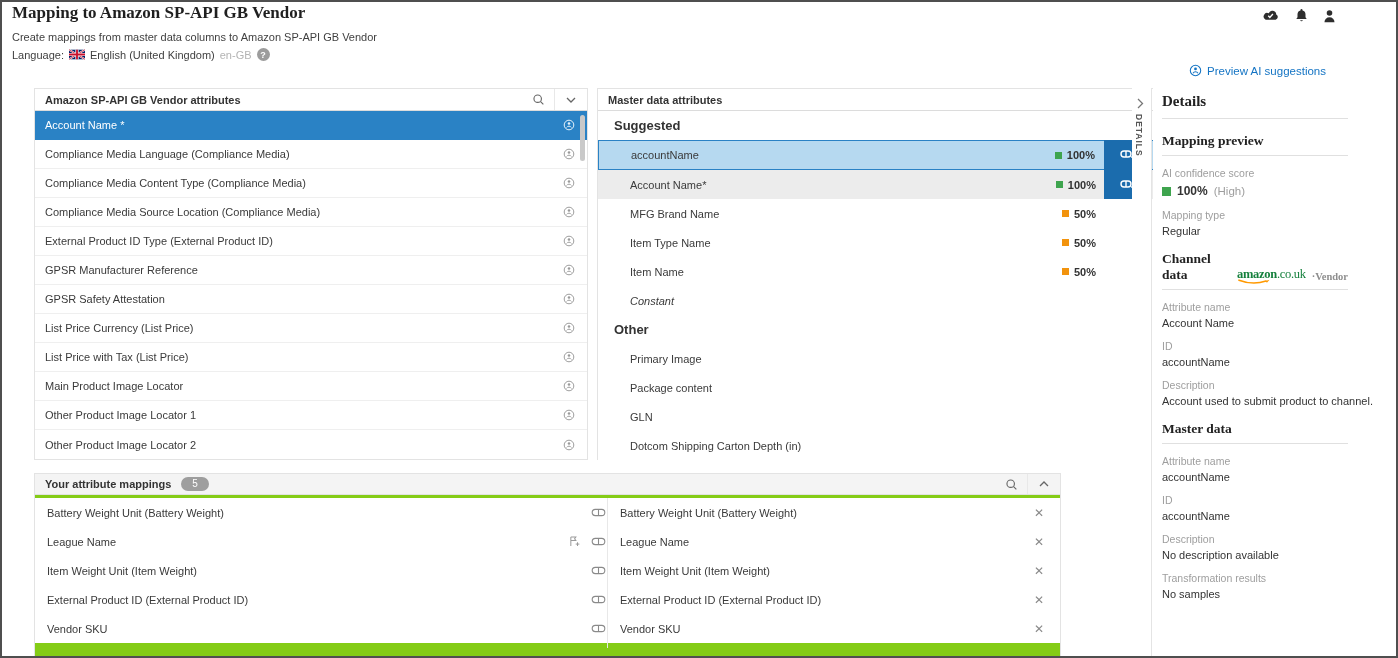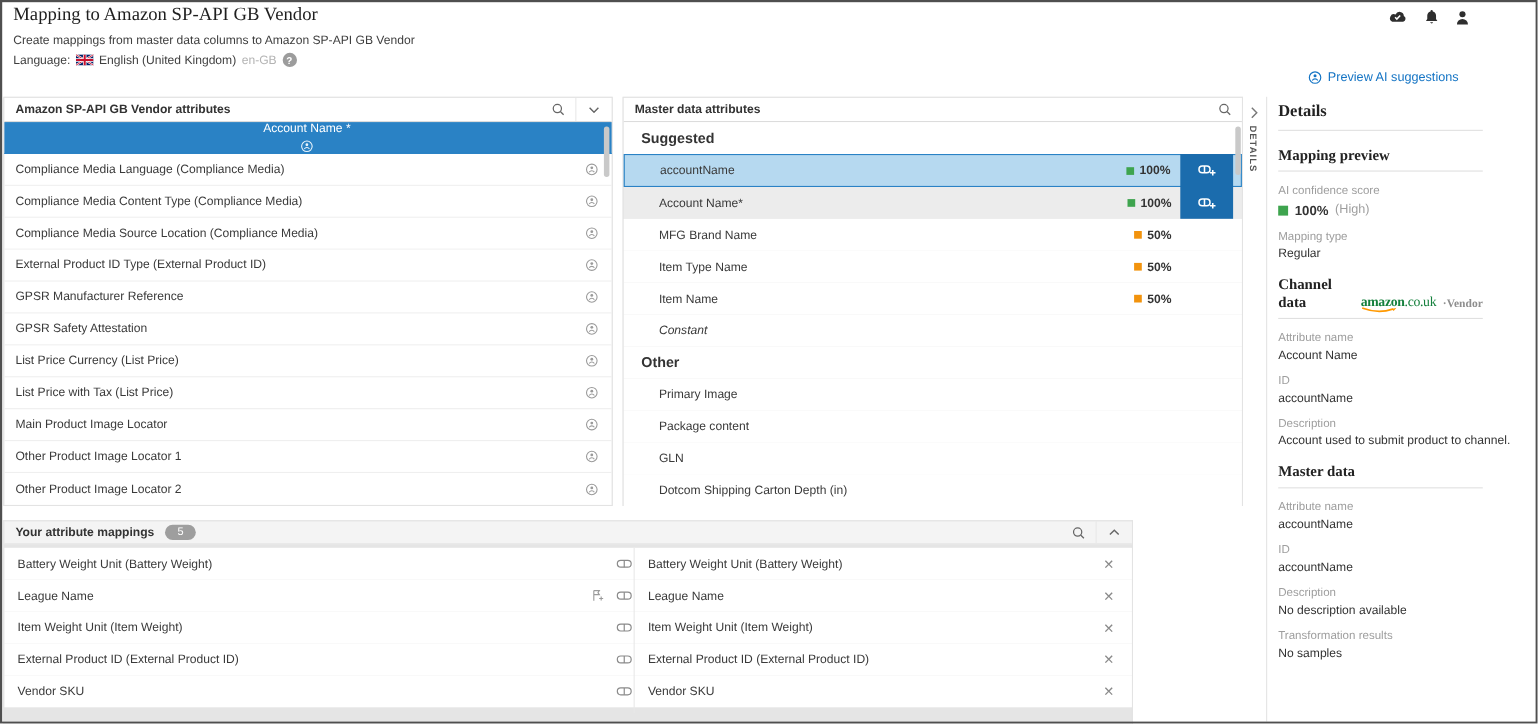--- a/index.html
+++ b/index.html
@@ -4,31 +4,31 @@
 <style>
   * { margin:0; padding:0; box-sizing:border-box; }
   html,body { background:#fff; }
   .app {
     position:relative; width:1398px; height:658px; background:#fff;
     font-family:"Liberation Sans", sans-serif; color:#3c3c3c; overflow:hidden;
   }
   .frame { position:absolute; inset:0; border:2px solid #4f4f4f; pointer-events:none; z-index:60; }
 
   
-  .page-title { position:absolute; left:12px; top:3px; font-family:"Liberation Serif", serif; font-size:17px; font-weight:400; color:#1f1f1f; }
+  .page-title { position:absolute; left:12px; top:3px; font-family:"Liberation Serif", serif; font-size:17px; font-weight:700; color:#1f1f1f; }
   .page-subtitle { position:absolute; left:12px; top:31px; font-size:11px; color:#3f3f3f; }
   .lang-row { position:absolute; left:12px; top:48px; font-size:11px; color:#3f3f3f; display:flex; align-items:center; gap:5px; }
   .lang-code { color:#b3b3b3; }
   .help-dot { width:13px; height:13px; border-radius:50%; background:#9c9c9c; color:#fff; font-size:9px; font-weight:700; display:inline-flex; align-items:center; justify-content:center; }
   .top-icons { position:absolute; right:62px; top:8px; display:flex; gap:15px; align-items:center; }
   .ai-link { position:absolute; right:72px; top:64px; display:flex; align-items:center; gap:5px; font-size:11.5px; color:#1474c4; cursor:pointer; }
   .ai-link svg { display:block; }
 
   
-  .panel { position:absolute; background:#e5e5e5; border:1px solid #e3e3e3; }
+  .panel { position:absolute; background:#84cc16; border:1px solid #e3e3e3;margin-left:31px; }
   .panel-head { position:absolute; left:0; right:0; top:0; height:22px; display:flex; align-items:center; border-bottom:1px solid #dcdcdc; background:#fff; }
   .panel-head .ttl { font-size:11px; font-weight:700; color:#333; padding-left:10px; }
   .head-tools { margin-left:auto; display:flex; align-items:center; height:100%; }
   .head-tools .tool { width:32px; height:100%; display:flex; align-items:center; justify-content:center; cursor:pointer; }
   .head-tools .sep { width:1px; height:100%; background:#e8e8e8; }
 
   
   .lrow { position:absolute; left:0; right:0; height:29px; display:flex; align-items:center; font-size:11px; color:#3a3a3a; border-bottom:1px solid #efefef; padding:0 12px 0 10px; background:#fff; cursor:pointer; }
   .lrow .spacer { flex:1; }
   .lrow.sel { background:#2a82c5; color:#fff; border-bottom:1px solid #2a82c5; }
@@ -146,21 +146,21 @@
             </svg>
           </span>
         <span class="sep"></span>
         <span class="tool">
             <svg width="10" height="6" viewBox="0 0 10 6">
               <polyline points="1,1 5,5 9,1" fill="none" stroke="#666" stroke-width="1.3"></polyline>
             </svg>
           </span>
       </span>
     </div>
-    <div class="lrow sel" style="top:22px;flex-direction:column;">
+    <div class="lrow sel" style="top:22px;">
       <span>Account Name *</span>
         <span class="spacer"></span>
       <span class="ai-ic">
           <svg width="12" height="12" viewBox="0 0 16 16">
             <circle cx="8" cy="8" r="6.4" fill="none" stroke="currentColor" stroke-width="1.3"></circle>
             <circle cx="8" cy="6.1" r="1.7" fill="currentColor"></circle>
             <path d="M4.9 11.3 a3.6 3.6 0 0 1 6.2 0" fill="none" stroke="currentColor" stroke-width="1.3"></path>
           </svg>
         </span>
     </div>

